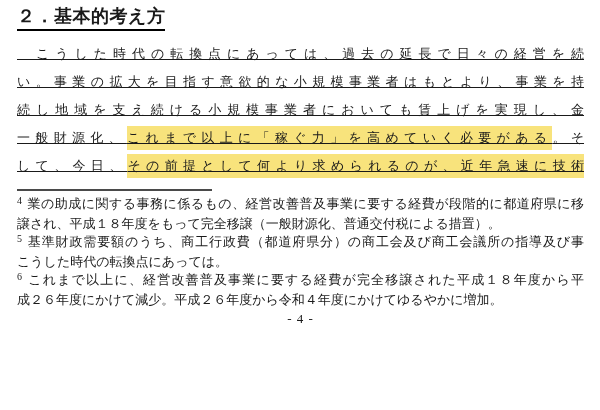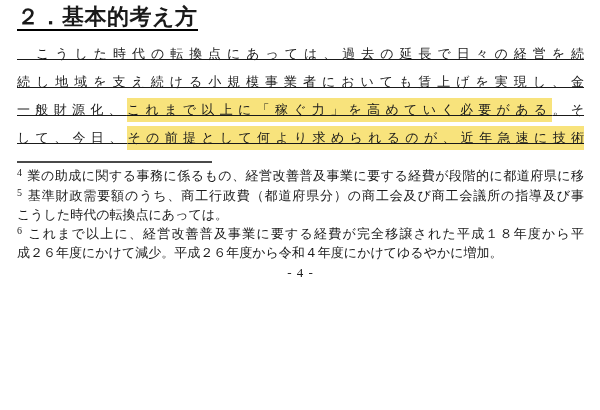--- a/index.html
+++ b/index.html
@@ -9,23 +9,23 @@
     width: 600px;
     height: 410px;
     background: #ffffff;
     color: #1a1a1a;
     font-family: "Liberation Serif", "DejaVu Serif", serif;
     overflow: hidden;
     padding: 6px 16px 0 17px;
   }
   
   .heading {
-    font-family: Liberation Serif, serif;
+    font-family: Liberation Mono, monospace;
     font-weight: bold;
-    font-size: 22px;
+    font-size: 18px;
     line-height: 22px;
     letter-spacing: 0.5px;
   }
   .heading .heading-text {
     display: inline-block;
     border-bottom: 2px solid #000000;
     padding-bottom: 1px;
   }
   
   .body-text {
@@ -87,29 +87,31 @@
 <body>
 
 <div class="page">
 
   <div class="heading">
     <span class="heading-text">２．基本的考え方</span>
   </div>
 
   <div class="body-text">
     <div class="line just"><span>　こうした時代の転換点にあっては、過去の延長で日々の経営を続</span></div>
+    <div class="line just"><span>い。事業の拡大を目指す意欲的な小規模事業者はもとより、事業を持</span></div>
     <div class="line just"><span>続し地域を支え続ける小規模事業者においても賃上げを実現し、金</span></div>
     <div class="line just"><span>一般財源化、</span><span class="hl">これまで以上に「稼ぐ力」を高めていく必要がある</span><span>。そ</span></div>
     <div class="line just"><span>して、今日、</span><span class="hl">その前提として何より求められるのが、近年急速に技術</span></div>
   </div>
 
   <hr class="fn-rule">
 
   <div class="footnotes">
     <div class="fn-line just"><span class="fn-marker">4</span><span>業の助成に関する事務に係るもの、経営改善普及事業に要する経費が段階的に都道府県に移</span></div>
+    <div class="fn-line"><span>譲され、平成１８年度をもって完全移譲（一般財源化、普通交付税による措置）。</span></div>
     <div class="fn-line just"><span class="fn-marker">5</span><span>基準財政需要額のうち、商工行政費（都道府県分）の商工会及び商工会議所の指導及び事</span></div>
     <div class="fn-line"><span>こうした時代の転換点にあっては。</span></div>
     <div class="fn-line just"><span class="fn-marker">6</span><span>これまで以上に、経営改善普及事業に要する経費が完全移譲された平成１８年度から平</span></div>
     <div class="fn-line"><span>成２６年度にかけて減少。平成２６年度から令和４年度にかけてゆるやかに増加。</span></div>
   </div>
 
   <div class="page-num">- 4 -</div>
 
 </div>
 

